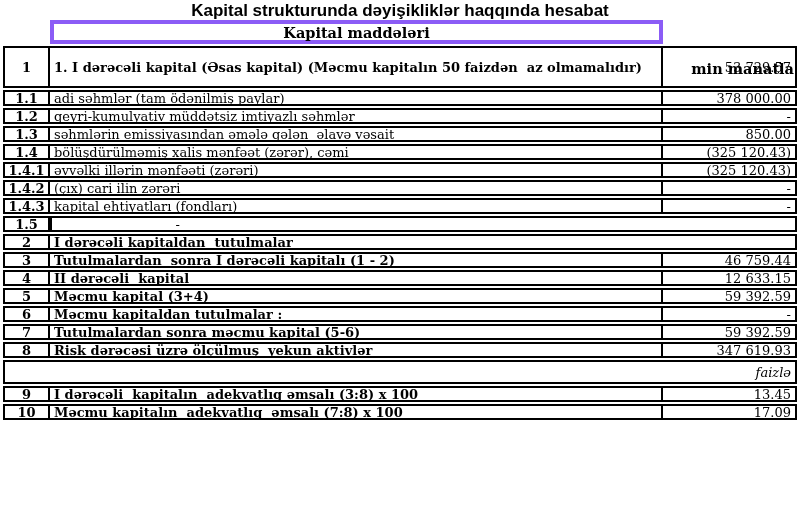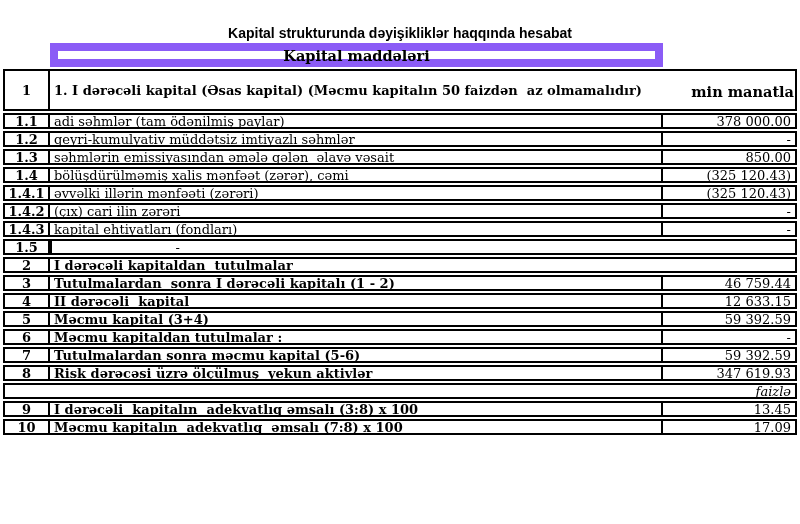--- a/index.html
+++ b/index.html
@@ -10,32 +10,31 @@
     height: 524px;
     overflow: hidden;
     font-family: "DejaVu Serif", serif;
     color: #000000;
   }
   .page { width: 800px; height: 524px; }
   .title {
     text-align: center;
     font-family: "Liberation Sans", sans-serif;
     font-weight: bold;
-    font-size: 14px;
+    font-size: 17px;
     height: 19px;
     line-height: 19px;
-    padding-top: 8px;
-    margin-top: 16px;
+    padding-top: 1px;
   }
   .sheet { margin-left: 3px; width: 794px; }
   .header-row { display: flex; height: 24px; box-sizing: border-box; }
   .header-spacer { width: 47px; }
   .header-cell {
     flex: 1;
-    border: 8px solid #8b5cf6;
+    border: 4px solid #8b5cf6;
     box-sizing: border-box;
     display: flex; align-items: center; justify-content: center;
     font-weight: bold; font-size: 14.5px; text-align: center;
   }
   .header-unit {
     width: 134px; box-sizing: border-box;
     display: flex; align-items: center; justify-content: flex-end;
     padding-right: 3px;
     font-weight: bold; font-size: 14.5px; margin-top: 48px;
   }
@@ -67,21 +66,21 @@
   .desc-cell.bold { font-weight: bold; }
   .val-cell {
     width: 134px;
     border-left: 2px solid #000;
     box-sizing: border-box;
     display: flex; align-items: center; justify-content: flex-end;
     padding-right: 4px;
     font-size: 13px;
     flex-shrink: 0;
   }
-  .unit-row { height: 16px; text-align: right; }
+  .unit-row { height: 24px; text-align: right; }
   .unit-cell {
     flex: 1;
     display: flex; align-items: center; justify-content: flex-end;
     padding-right: 4px;
     font-style: italic;
     font-size: 13px;
   }
 </style>
 </head>
 <body>
@@ -91,20 +90,21 @@
   <div class="sheet">
     <div class="header-row">
       <div class="header-spacer"></div>
       <div class="header-cell">Kapital maddələri</div>
       <div class="header-unit">min manatla</div>
     </div>
     <div id="table-body">
         <div class="row tall">
           <div class="num-cell">1</div>
           <div class="desc-cell bold">1. I dərəcəli kapital (Əsas kapital) (Məcmu kapitalın 50 faizdən  az olmamalıdır)</div>
+          <div class="val-cell">53 729.57</div>
         </div>
         <div class="row">
           <div class="num-cell">1.1</div>
           <div class="desc-cell">adi səhmlər (tam ödənilmiş paylar)</div>
           <div class="val-cell">378 000.00</div>
         </div>
         <div class="row">
           <div class="num-cell">1.2</div>
           <div class="desc-cell">qeyri-kumulyativ müddətsiz imtiyazlı səhmlər</div>
           <div class="val-cell">-</div>

